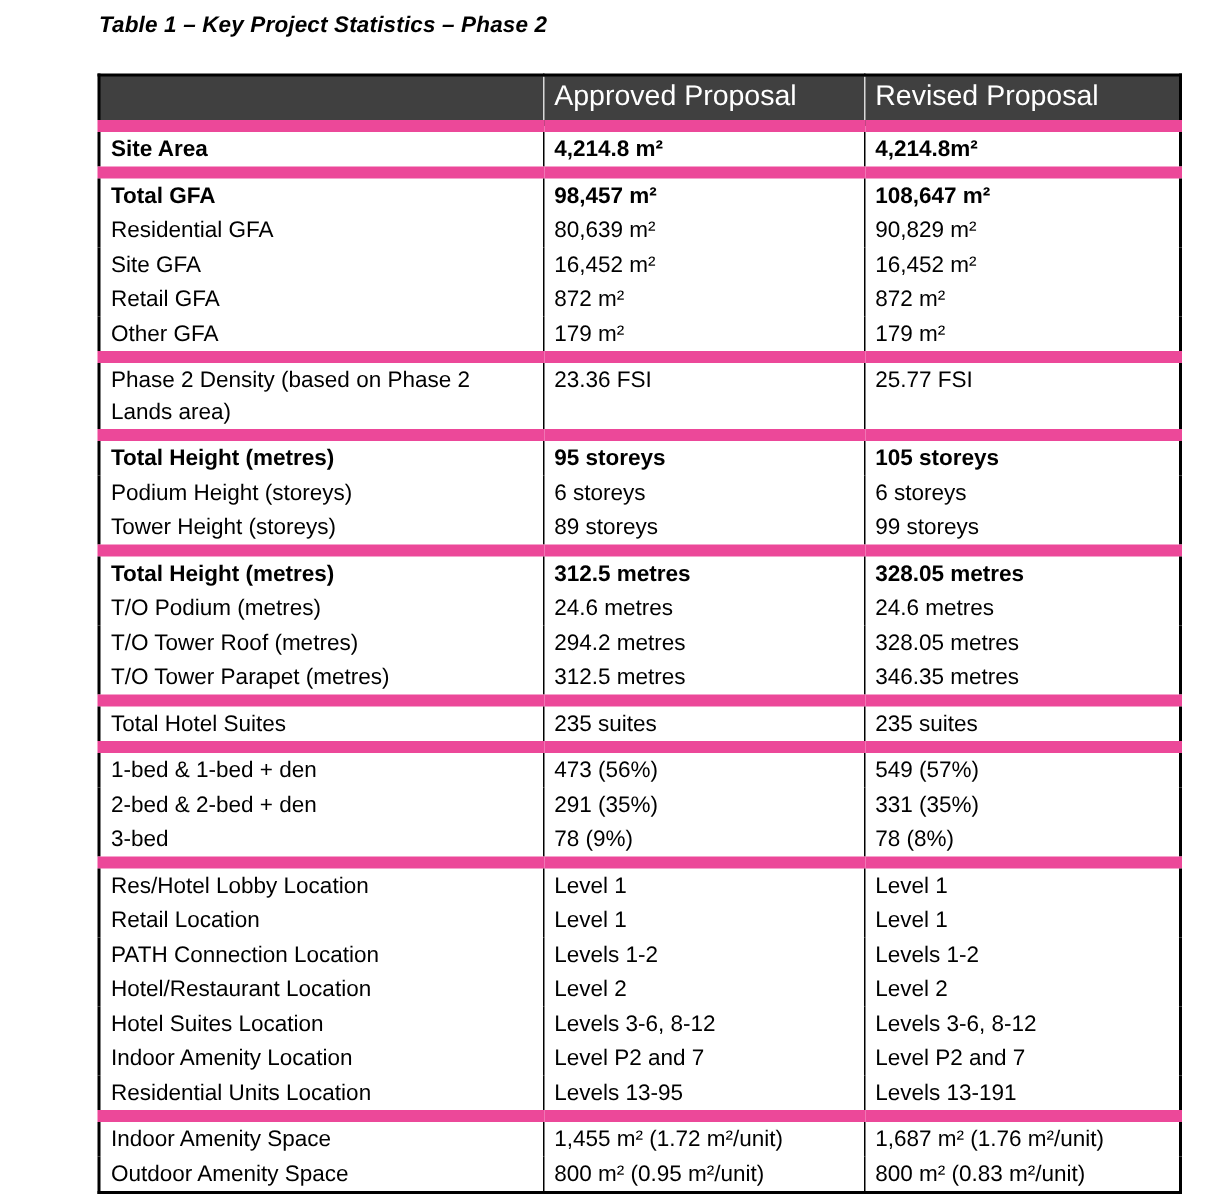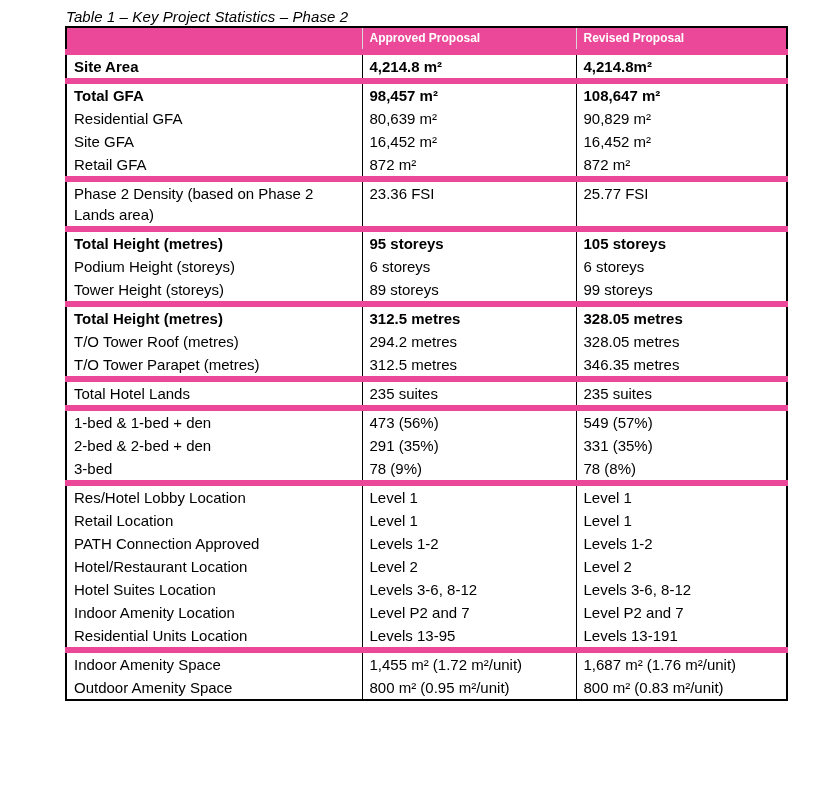--- a/index.html
+++ b/index.html
@@ -9,57 +9,57 @@
     background: #ffffff;
     font-family: "Liberation Sans", sans-serif;
     color: #000000;
     -webkit-font-smoothing: antialiased;
   }
   .page {
     padding: 6px 0 0 65px;
   }
   .doc-title {
     font-size: 15px;
-    font-weight: normal;
+    font-weight: bold;
     font-style: italic;
-    margin: 2px 0 1px 1px;
+    margin: 2px 0 24px 1px;
     letter-spacing: 0.1px;
   }
   table.stats {
     border-collapse: collapse;
     table-layout: fixed;
     width: 721px;
     border: 2px solid #000;
   }
   table.stats col.c1 { width: 296px; }
   table.stats col.c2 { width: 214px; }
   table.stats col.c3 { width: 211px; }
   table.stats thead th {
-    background: #ec4899;
+    background: #404040;
     color: #ffffff;
-    font-weight: bold;
-    font-size: 12px;
+    font-weight: normal;
+    font-size: 19px;
     text-align: left;
     padding: 3px 7px 4px 7px;
     border-left: 1px solid #d9d9d9;
     vertical-align: middle;
     height: 25px;
   }
   table.stats thead th:first-child { border-left: none; }
   table.stats td {
     font-size: 15px;
     line-height: 21px;
     padding: 1px 7px 1px 7px;
     border-left: 1px solid #000;
     vertical-align: top;
     overflow: hidden;
     white-space: normal;
   }
   table.stats td:first-child { border-left: none; }
-  table.stats tbody tr:first-child td { border-top: 6px solid #ec4899; }
+  table.stats tbody tr:first-child td { border-top: 8px solid #ec4899; }
   table.stats tr.bold td { font-weight: bold; }
 </style>
 </head>
 <body>
 
 <div class="page">
   <div class="doc-title">Table 1 – Key Project Statistics – Phase 2</div>
 
   <table class="stats">
     <colgroup>
@@ -95,20 +95,25 @@
         <tr>
           <td>Site GFA</td>
           <td>16,452 m²</td>
           <td>16,452 m²</td>
         </tr>
         <tr>
           <td>Retail GFA</td>
           <td>872 m²</td>
           <td>872 m²</td>
         </tr>
+        <tr>
+          <td>Other GFA</td>
+          <td>179 m²</td>
+          <td>179 m²</td>
+        </tr>
       </tbody>
       <tbody>
         <tr>
           <td>Phase 2 Density (based on Phase 2 Lands area)</td>
           <td>23.36 FSI</td>
           <td>25.77 FSI</td>
         </tr>
       </tbody>
       <tbody>
         <tr class="bold">
@@ -127,33 +132,38 @@
           <td>99 storeys</td>
         </tr>
       </tbody>
       <tbody>
         <tr class="bold">
           <td>Total Height (metres)</td>
           <td>312.5 metres</td>
           <td>328.05 metres</td>
         </tr>
         <tr>
+          <td>T/O Podium (metres)</td>
+          <td>24.6 metres</td>
+          <td>24.6 metres</td>
+        </tr>
+        <tr>
           <td>T/O Tower Roof (metres)</td>
           <td>294.2 metres</td>
           <td>328.05 metres</td>
         </tr>
         <tr>
           <td>T/O Tower Parapet (metres)</td>
           <td>312.5 metres</td>
           <td>346.35 metres</td>
         </tr>
       </tbody>
       <tbody>
         <tr>
-          <td>Total Hotel Lands</td>
+          <td>Total Hotel Suites</td>
           <td>235 suites</td>
           <td>235 suites</td>
         </tr>
       </tbody>
       <tbody>
         <tr>
           <td>1-bed &amp; 1-bed + den</td>
           <td>473 (56%)</td>
           <td>549 (57%)</td>
         </tr>
@@ -173,21 +183,21 @@
           <td>Res/Hotel Lobby Location</td>
           <td>Level 1</td>
           <td>Level 1</td>
         </tr>
         <tr>
           <td>Retail Location</td>
           <td>Level 1</td>
           <td>Level 1</td>
         </tr>
         <tr>
-          <td>PATH Connection Approved</td>
+          <td>PATH Connection Location</td>
           <td>Levels 1-2</td>
           <td>Levels 1-2</td>
         </tr>
         <tr>
           <td>Hotel/Restaurant Location</td>
           <td>Level 2</td>
           <td>Level 2</td>
         </tr>
         <tr>
           <td>Hotel Suites Location</td>

